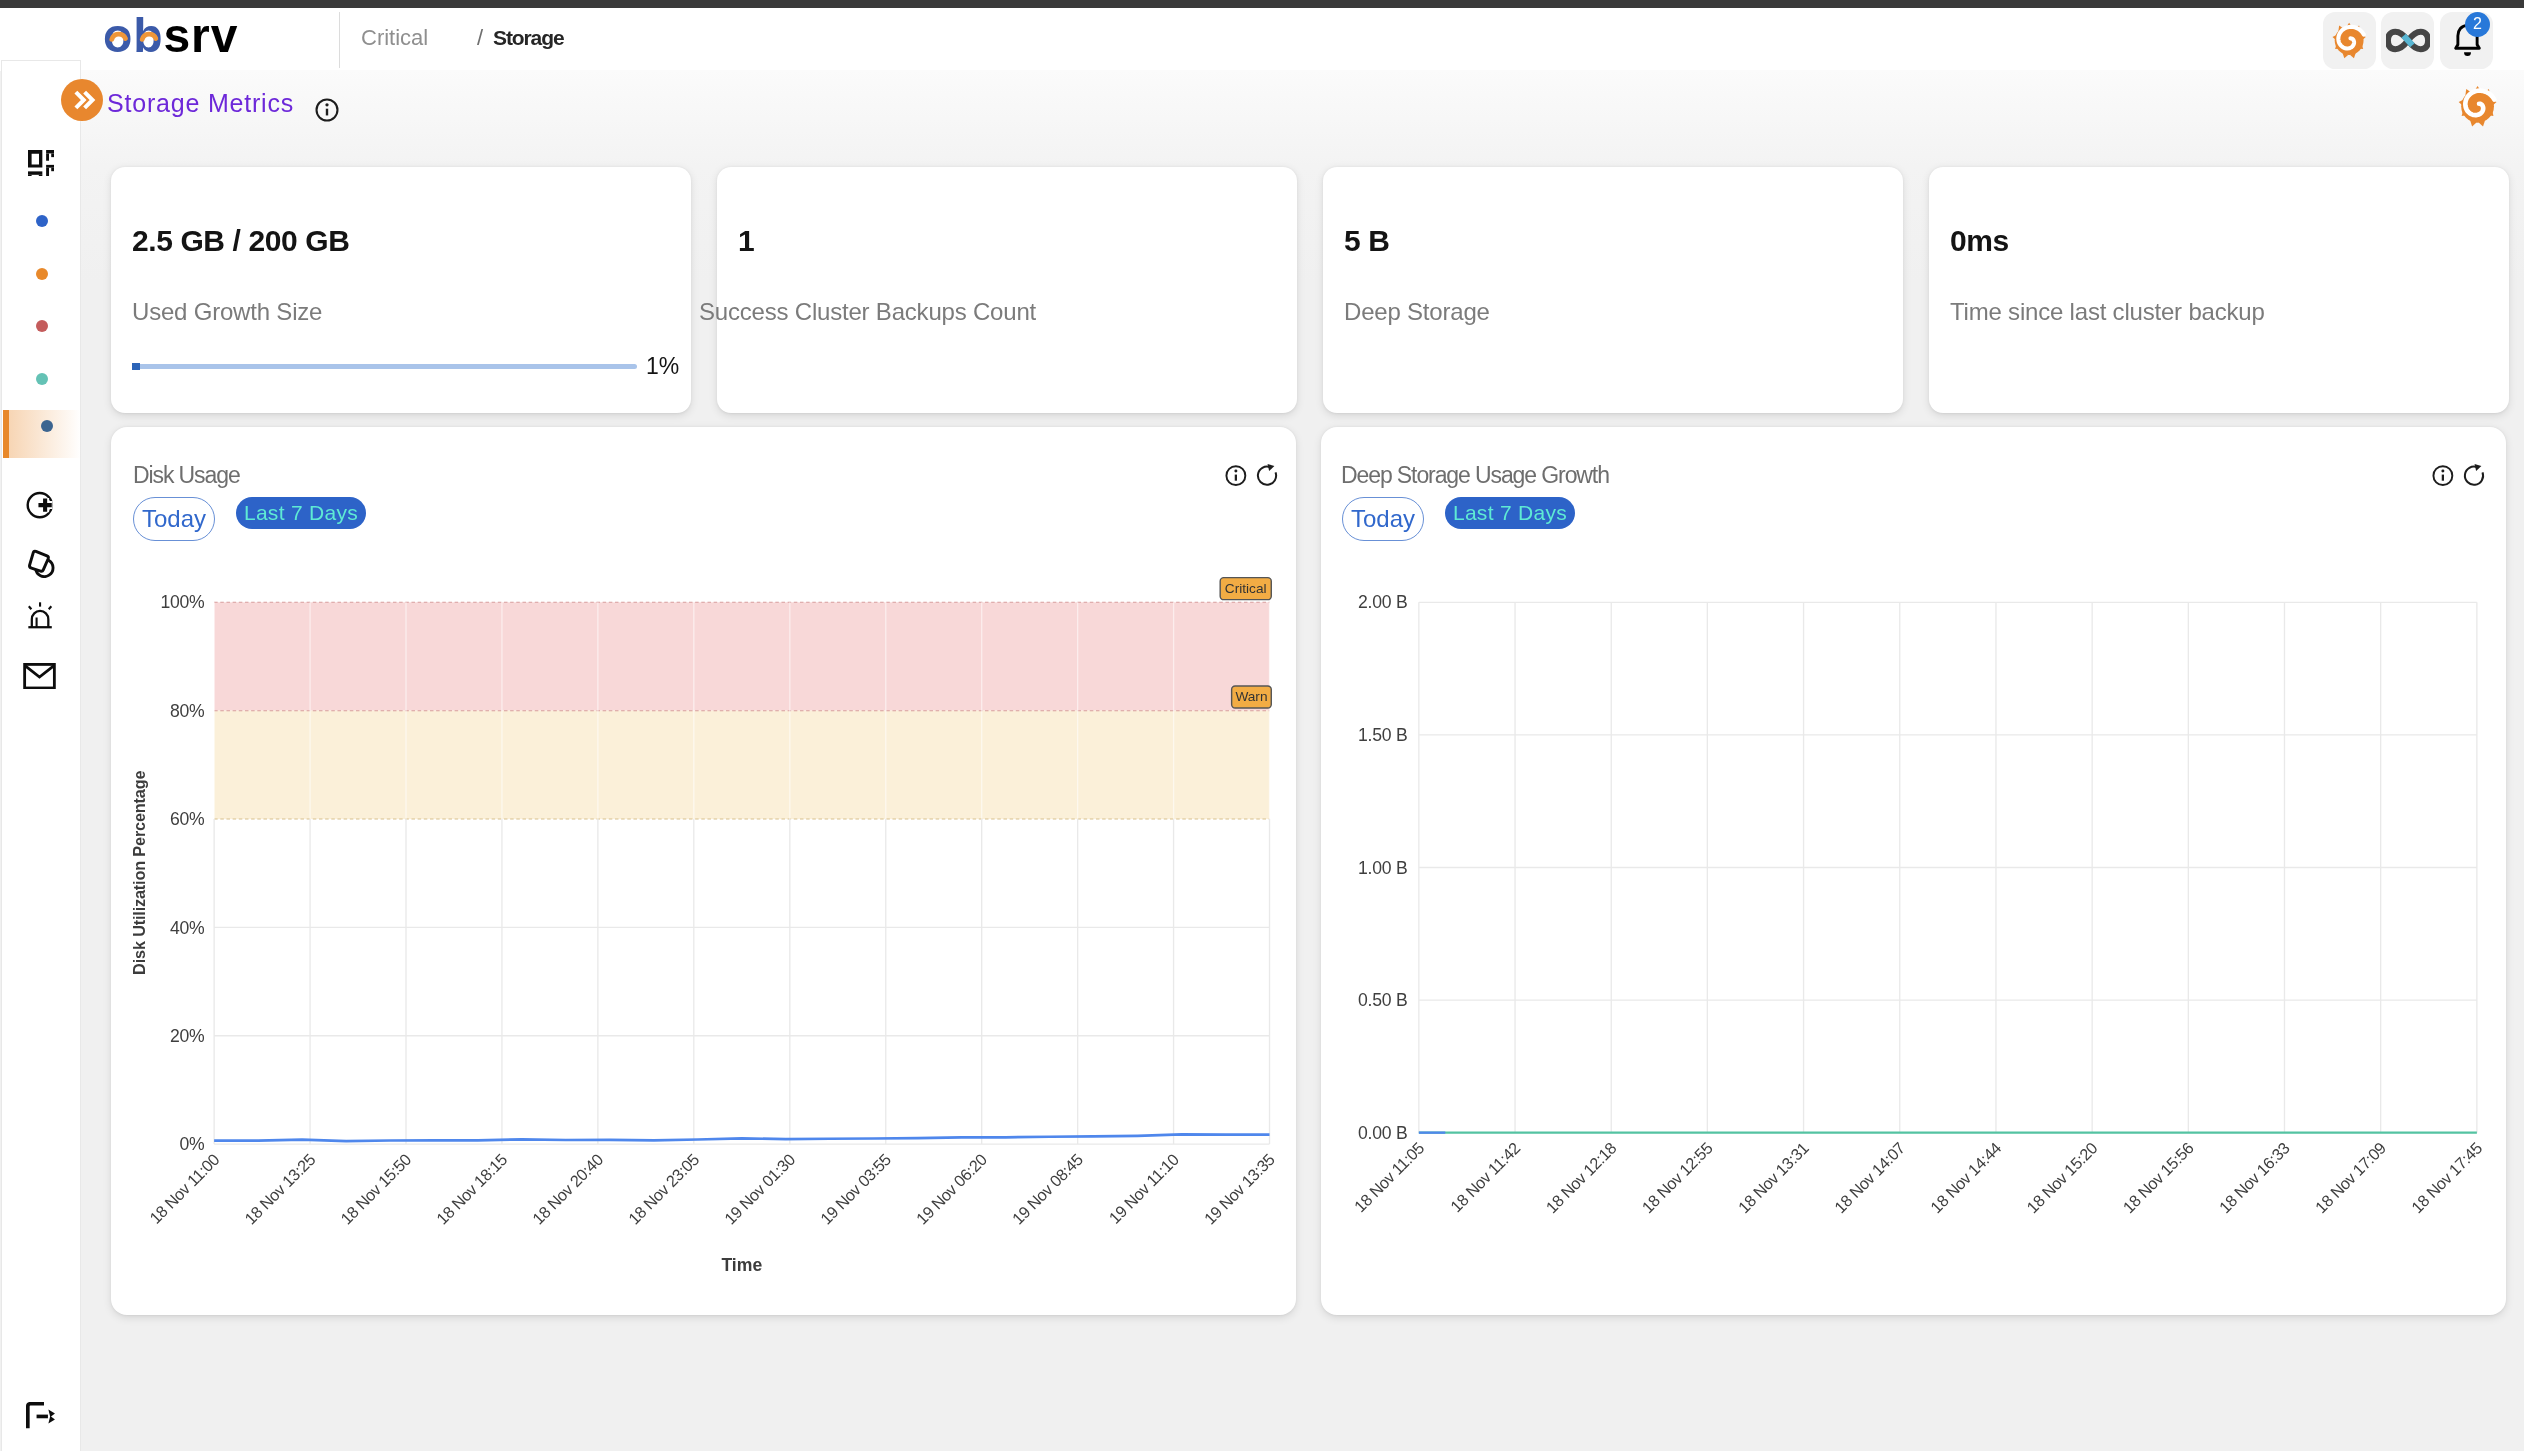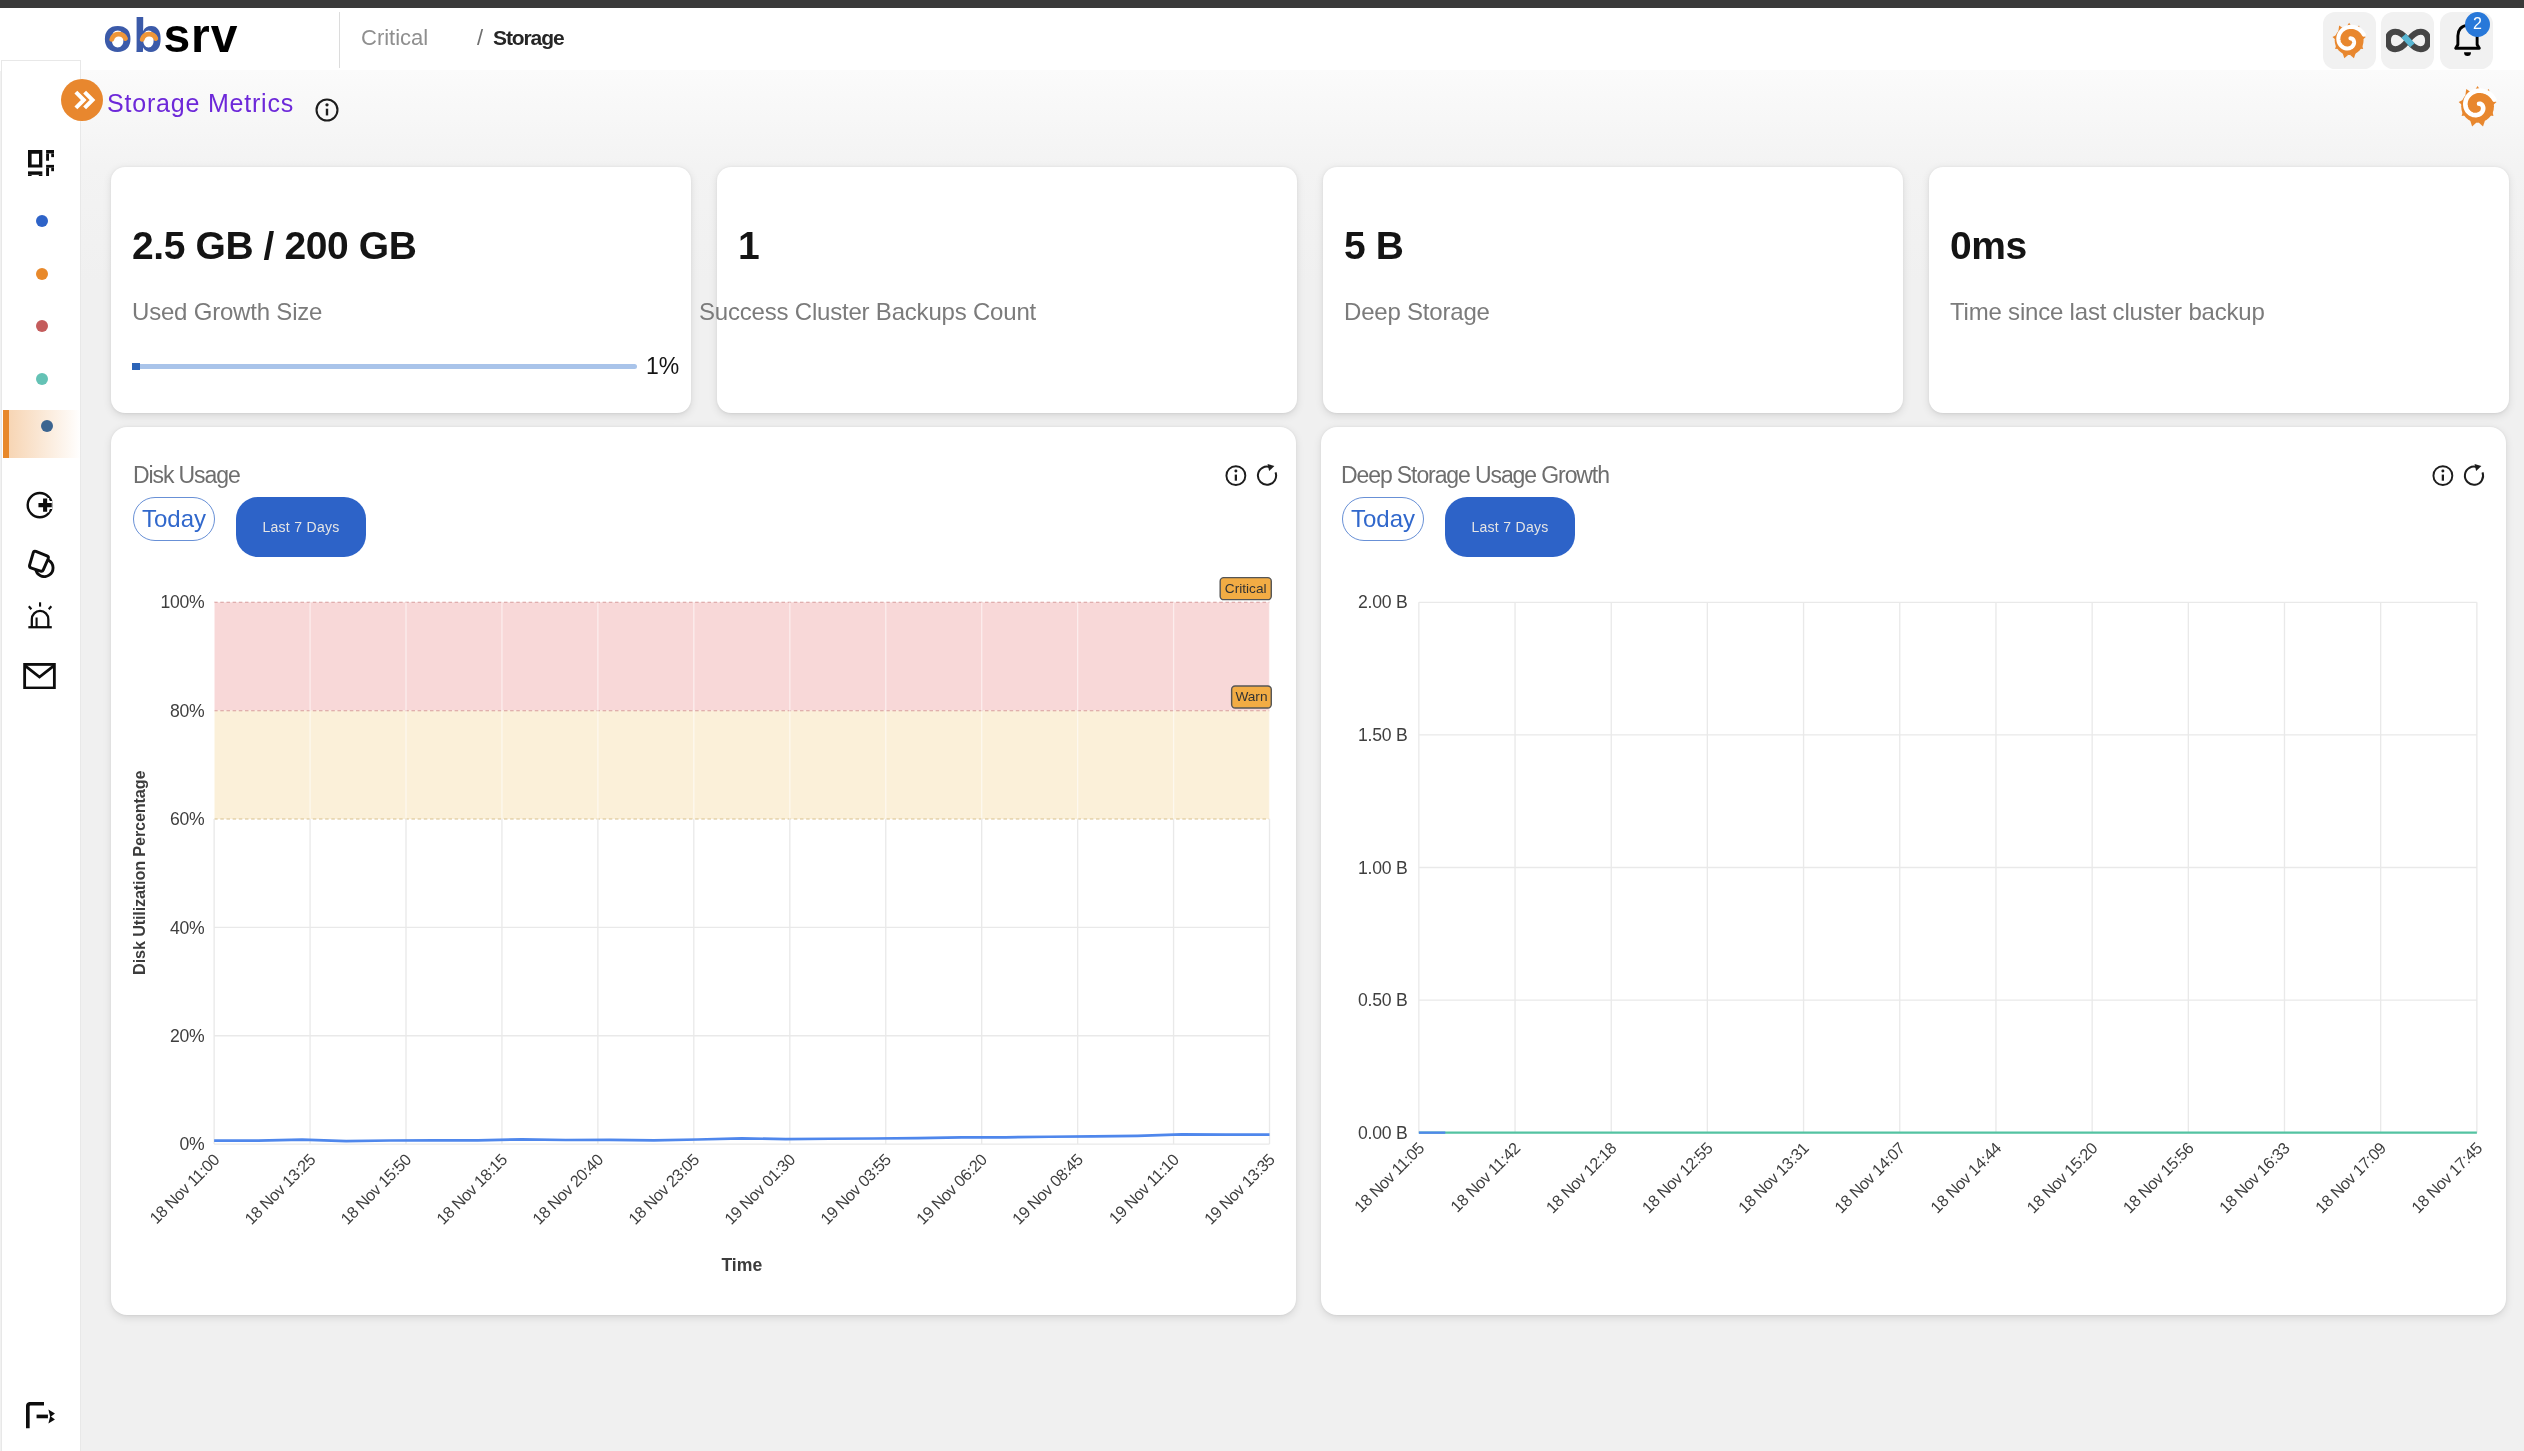--- a/index.html
+++ b/index.html
@@ -1,22 +1,22 @@
 <!DOCTYPE html>
 <html style="font-size:14px"><head><meta charset="utf-8"><title>Storage</title>
 <style>
 *{margin:0;padding:0;box-sizing:border-box}
 html,body{width:2525px;height:1452px;overflow:hidden;font-family:"Liberation Sans",sans-serif;background:#f1f1f1;position:relative}
 .abs{position:absolute}
 .card{position:absolute;background:#ffffff;border-radius:14px;box-shadow:0 2.6px 8.8px rgba(0,0,0,0.10),0 0.9px 2.6px rgba(0,0,0,0.06)}
-.val{position:absolute;font-size:39px;font-weight:bold;letter-spacing:-0.4px;color:#141414;line-height:1}
+.val{position:absolute;font-size:30px;font-weight:bold;letter-spacing:-0.4px;color:#141414;line-height:1}
 .lbl{position:absolute;font-size:24px;color:#7b7b7b;letter-spacing:-0.2px;line-height:1}
 .ptitle{position:absolute;font-size:23px;color:#6e6e6e;letter-spacing:-1.1px;line-height:1}
 .pillo{position:absolute;width:82px;height:44px;border:1.8px solid #6890d6;border-radius:22px;background:#fff;color:#3168cc;font-size:24px;display:flex;align-items:center;justify-content:center}
-.pillf{position:absolute;width:130px;height:60px;border-radius:22px;background:#2d63c8;color:#e5e5e5;font-size:14px;display:flex;align-items:center;justify-content:center;letter-spacing:0.3px}
+.pillf{position:absolute;width:130px;height:32px;border-radius:22px;background:#2d63c8;color:#5eead4;font-size:21px;display:flex;align-items:center;justify-content:center;letter-spacing:0.3px}
 </style></head><body>
 <div class="abs" style="left:0;top:0;width:2525px;height:8px;background:#3a3a3a"></div>
 <div class="abs" style="left:0;top:8px;width:2525px;height:63px;background:#ffffff"></div>
 <div class="abs" style="left:81px;top:70px;width:2444px;height:1.3px;background:#e3e3e3"></div>
 <div class="abs" style="left:103px;top:12.3px;font-size:48px;font-weight:bold;line-height:48px;letter-spacing:0.9px"><span style="color:#3b5aa9">ob</span><span style="color:#000000">srv</span></div>
 <svg class="abs" style="left:103px;top:12.3px" width="141" height="53" viewBox="0 0 160 60">
     <path d="M 10 31 A 8.2 8.2 0 0 1 25.5 30" fill="none" stroke="#ee9638" stroke-width="5.4" stroke-linecap="round"></path>
     <path d="M 44.5 31 A 8.2 8.2 0 0 1 60 30" fill="none" stroke="#ee9638" stroke-width="5.4" stroke-linecap="round"></path>
   </svg>
 <div class="abs" style="left:339px;top:12.3px;width:1.3px;height:56px;background:#dcdcdc"></div>

